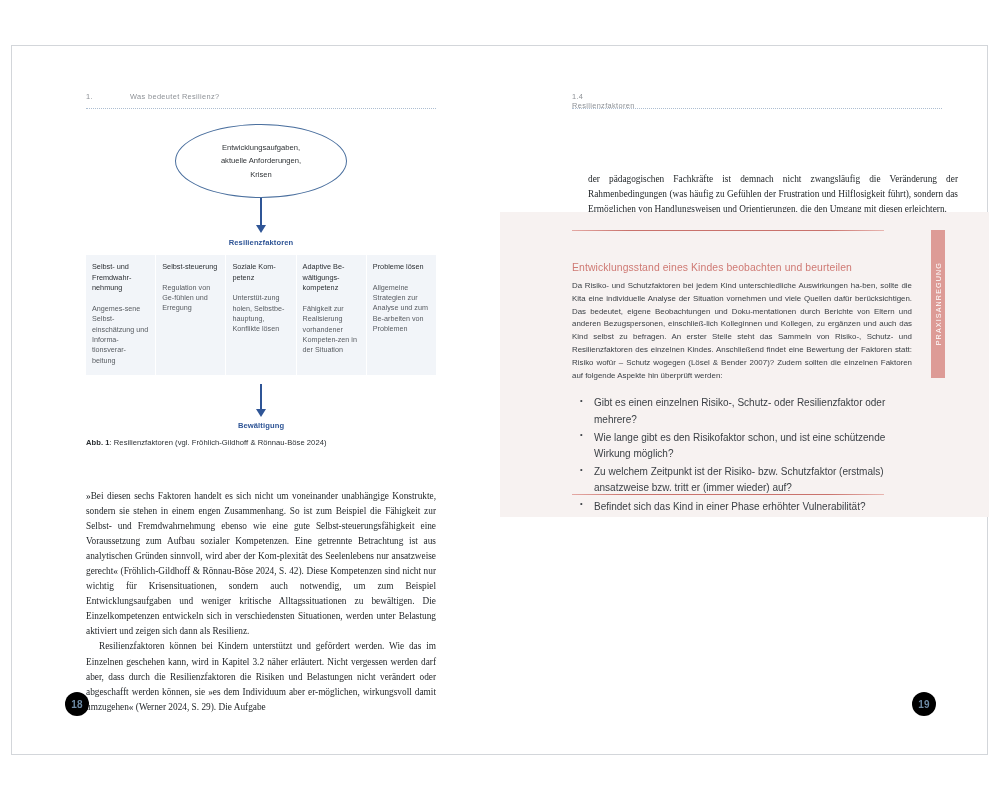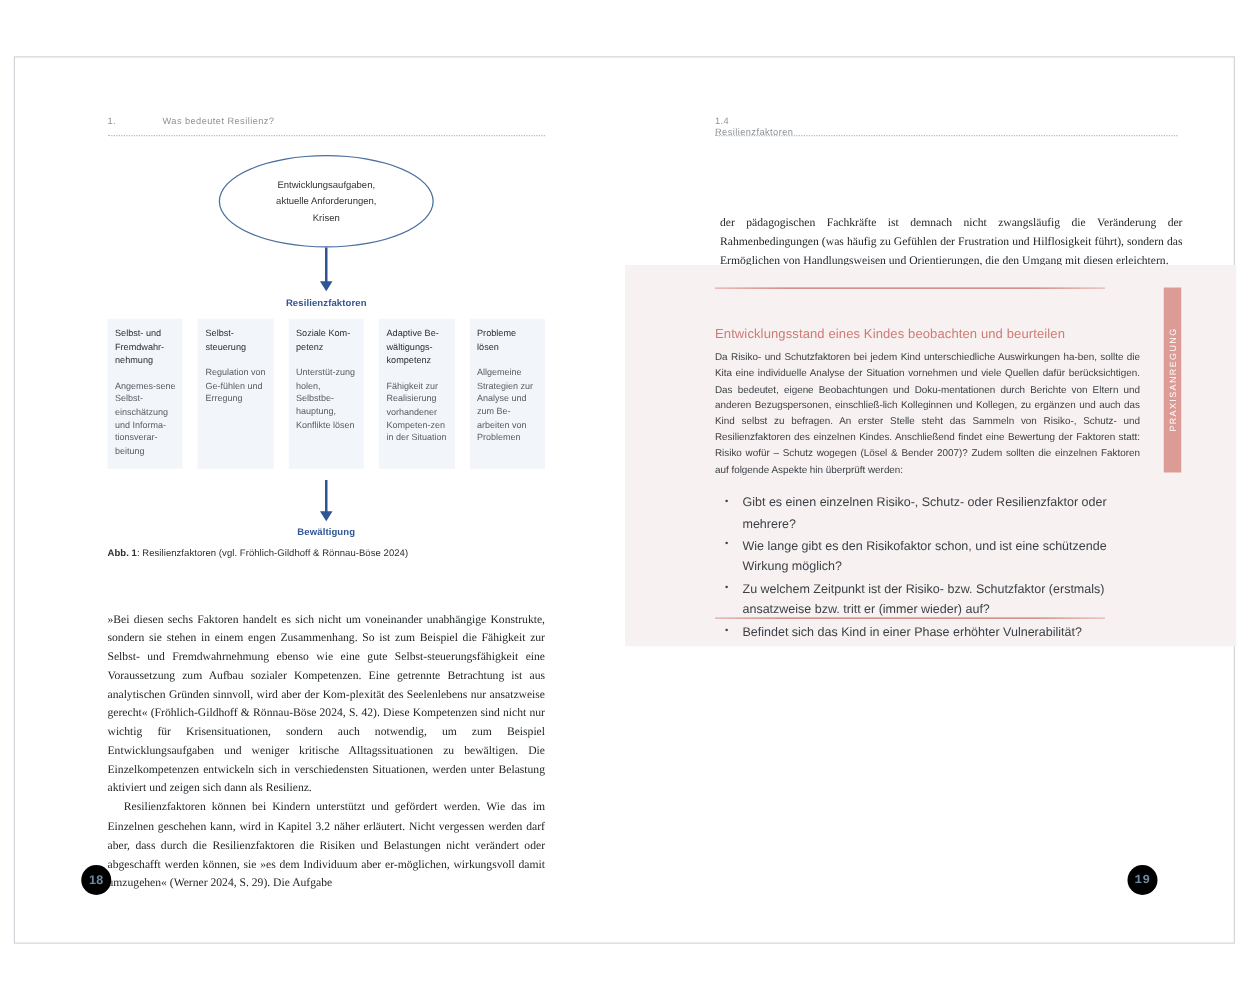--- a/index.html
+++ b/index.html
@@ -108,21 +108,21 @@
     font-weight: bold;
     font-size: 7.6px;
     letter-spacing: .1px;
   }
   .figlabel-top    { margin-top: 5px; margin-bottom: 8px; }
   .figlabel-bottom { margin-top: 4px; }
 
   
   .factor-row {
     display: flex;
-    gap: 12px;
+    gap: 1px;
     margin-bottom: 9px;
   }
   .factor-col {
     flex: 1 1 0;
     background: #f2f5f9;
     padding: 7px 6px 9px 6px;
     box-sizing: border-box;
     min-width: 0;
   }
   .factor-head {
@@ -157,21 +157,21 @@
     font-size: 9.3px;
     line-height: 1.62;
     color: #1d2124;
     text-align: justify;
     hyphens: manual;
   }
   .body-text p { margin: 0; }
   .body-text p + p { text-indent: 13px; }
 
   .left-body  { top: 443px; }
-  .right-body { left: 76px; width: 370px; top: 126px; }
+  .right-body { left: 88px; width: 370px; top: 126px; }
 
   
   .praxis {
     position: absolute;
     left: 0;
     top: 166px;
     width: 100%;
     height: 305px;
     background: #f7f2f1;
     overflow: visible;
@@ -257,21 +257,21 @@
     background: #000000;
     display: flex;
     align-items: center;
     justify-content: center;
     font-size: 10px;
     font-weight: bold;
     color: #6e8ba6;
     letter-spacing: .3px;
   }
   .folio-left  { left: 53px; }
-  .folio-right { right: 63px; font-family: Liberation Mono, monospace; }
+  .folio-right { right: 53px; }
 </style>
 </head>
 <body>
 
 <div class="spread">
 
   <div class="page page-left">
 
     <div class="runhead">
       <span class="num">1.</span>

